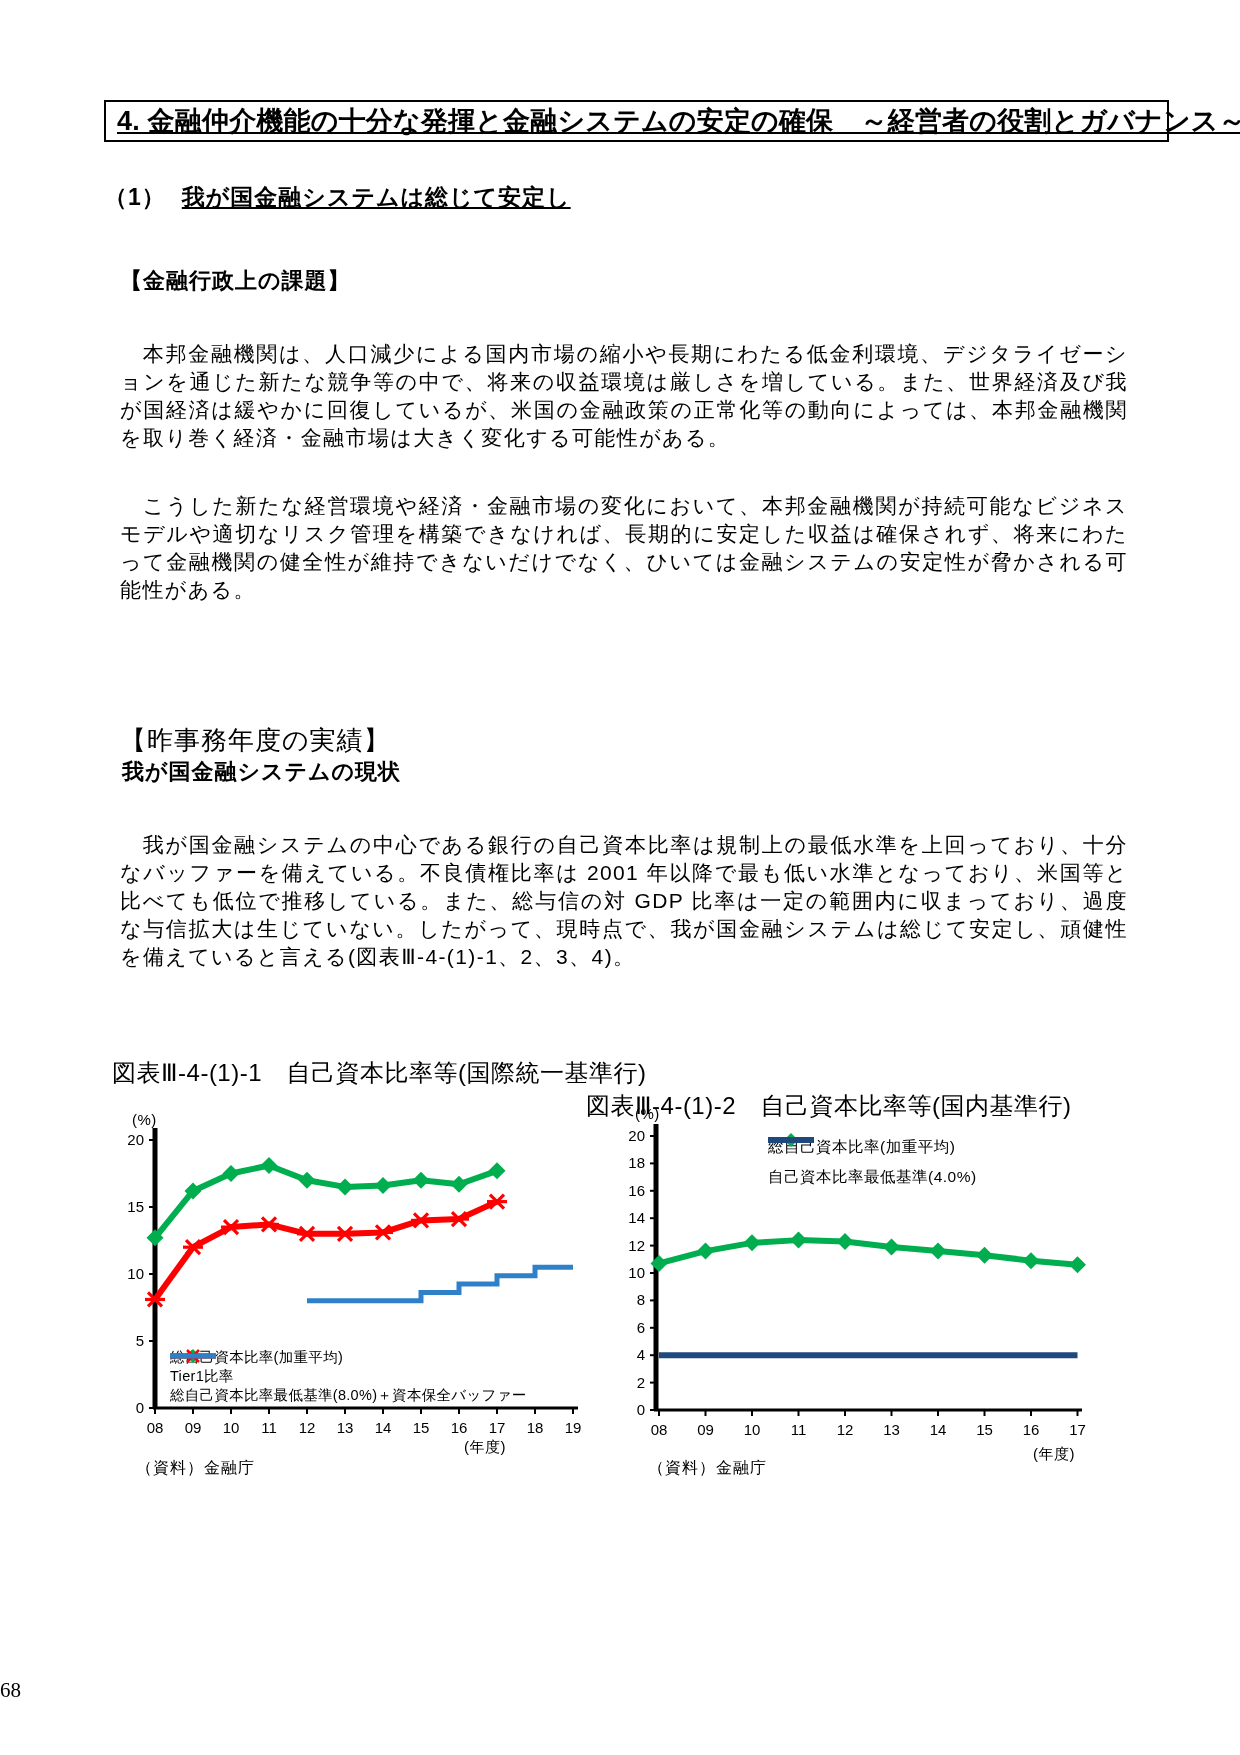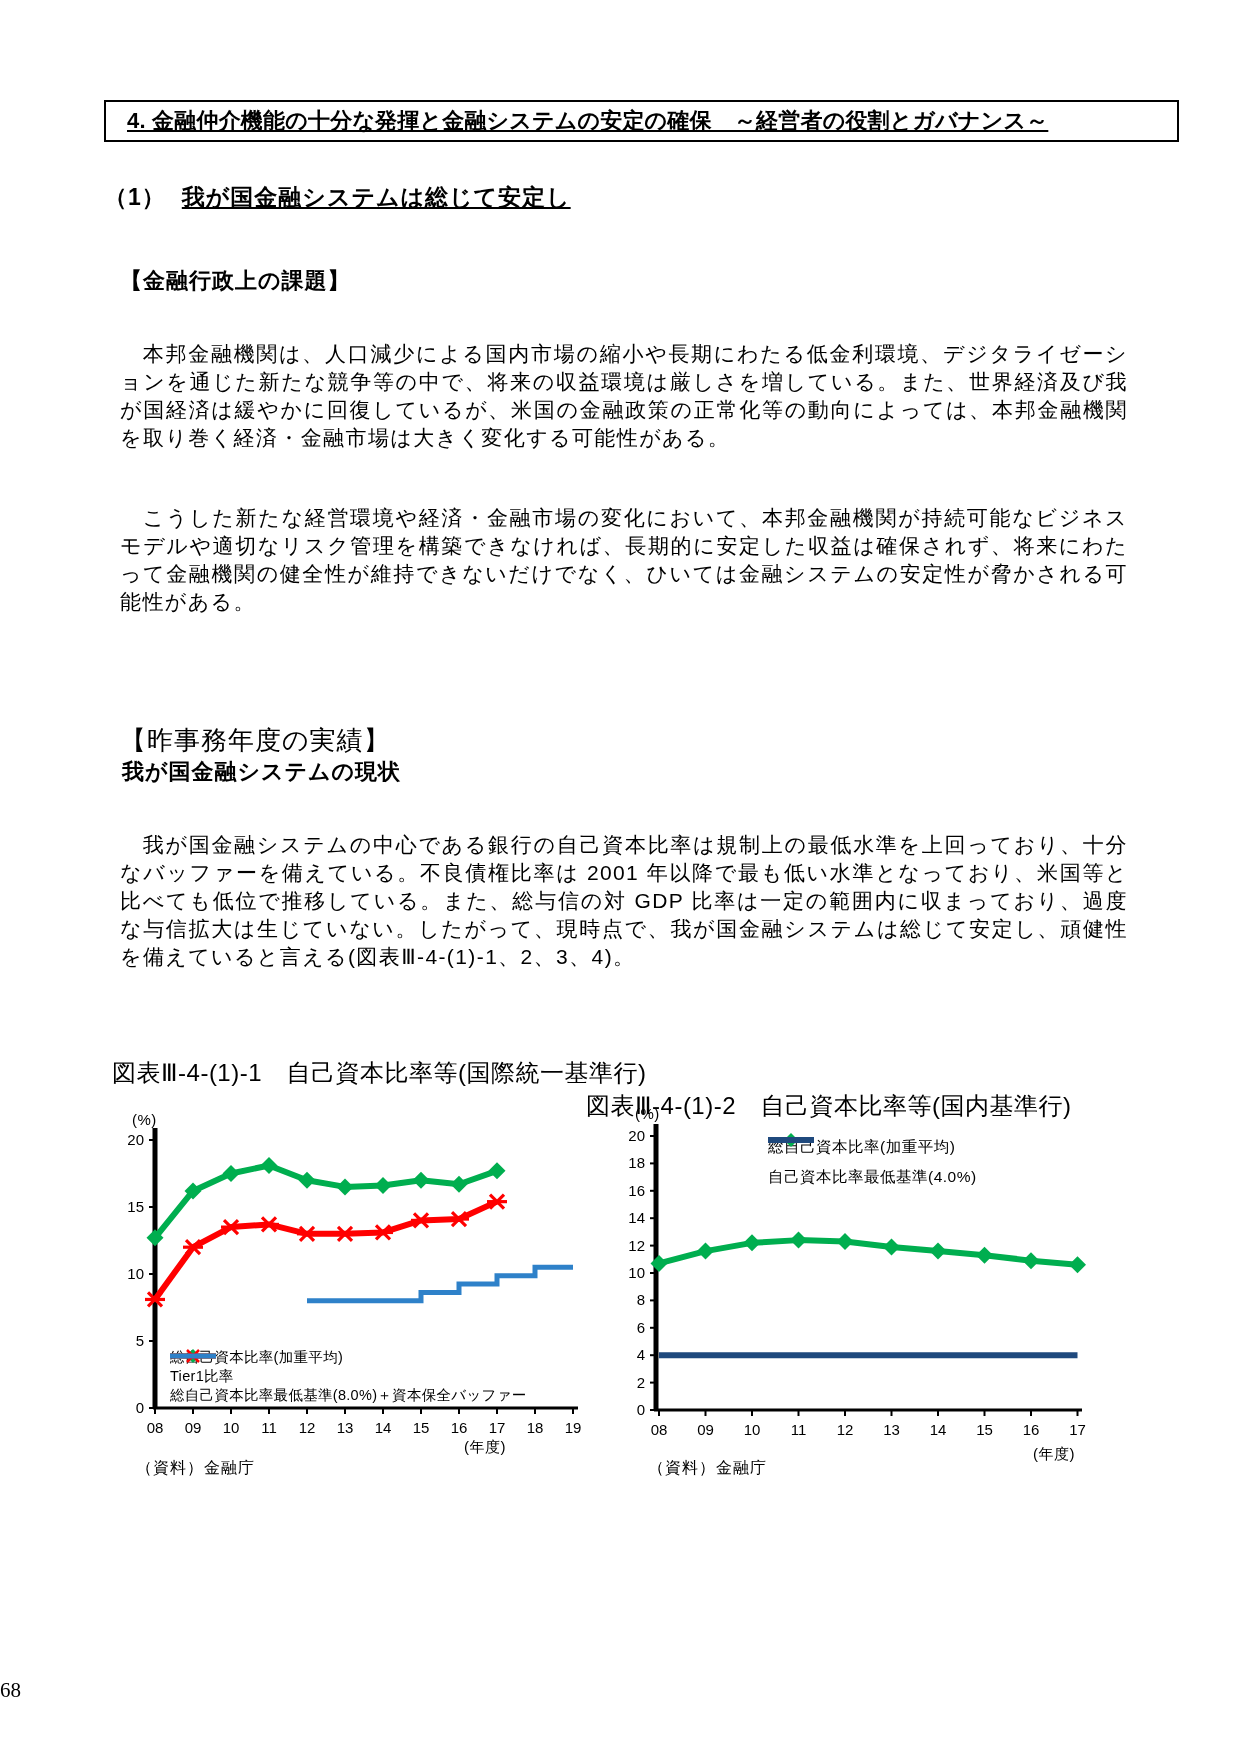--- a/index.html
+++ b/index.html
@@ -5,34 +5,34 @@
   html,body{margin:0;padding:0;}
   body{
     width:1240px;height:1755px;position:relative;background:#ffffff;
     font-family:"Liberation Sans",sans-serif;color:#000;
     -webkit-font-smoothing:antialiased;
   }
   .abs{position:absolute;}
   .title-box{
     left:104px;top:100px;width:1050px;height:38px;
     border:2px solid #000;display:flex;align-items:center;
-    font-size:22px;font-weight:bold;padding-left:21px;letter-spacing:0.2px;
+    font-size:27px;font-weight:bold;padding-left:11px;letter-spacing:0.2px;
   }
   .title-box span{text-decoration:underline;white-space:nowrap;}
   .sec-heading{left:104px;top:182px;font-size:23px;font-weight:bold;letter-spacing:1px;white-space:nowrap;}
   .sec-heading .ul{text-decoration:underline;margin-left:16px;}
   .h-bracket{left:120px;top:266px;font-size:22px;font-weight:bold;letter-spacing:1px;}
   .h-bracket2{left:120px;top:682px;font-size:26px;font-weight:normal;letter-spacing:1px;margin-top:41px;}
   .h-plain{left:122px;top:757px;font-size:22px;font-weight:bold;letter-spacing:1px;}
   .para{
     left:120px;width:1008px;font-size:21px;line-height:28px;
     letter-spacing:1.4px;text-align:justify;text-justify:inter-ideograph;
   }
   .p1{top:340px;}
-  .p2{top:492px;margin-top:12px;}
+  .p2{top:492px;}
   .p3{top:831px;}
   .fig-caption{top:1057px;font-size:24px;letter-spacing:0.5px;white-space:nowrap;}
   .cap1{left:112px;}
   .cap2{left:586px;margin-top:33px;}
   .chart{position:absolute;}
   .chart1{left:108px;top:1090px;width:478px;height:392px;}
   .chart2{left:575px;top:1085px;width:520px;height:400px;}
   .chart svg{position:absolute;left:0;top:0;}
   .axis-unit{position:absolute;font-size:15px;letter-spacing:0.5px;}
   .legend{position:absolute;}

